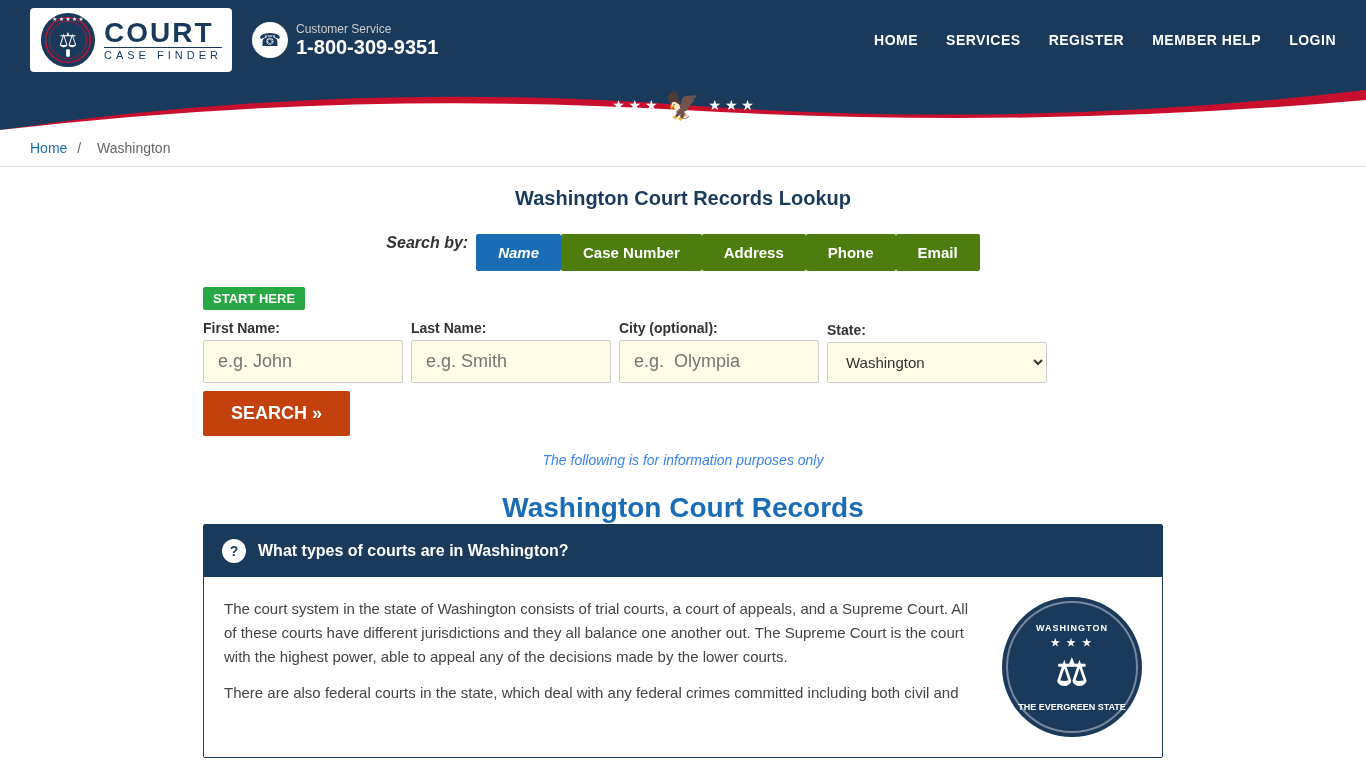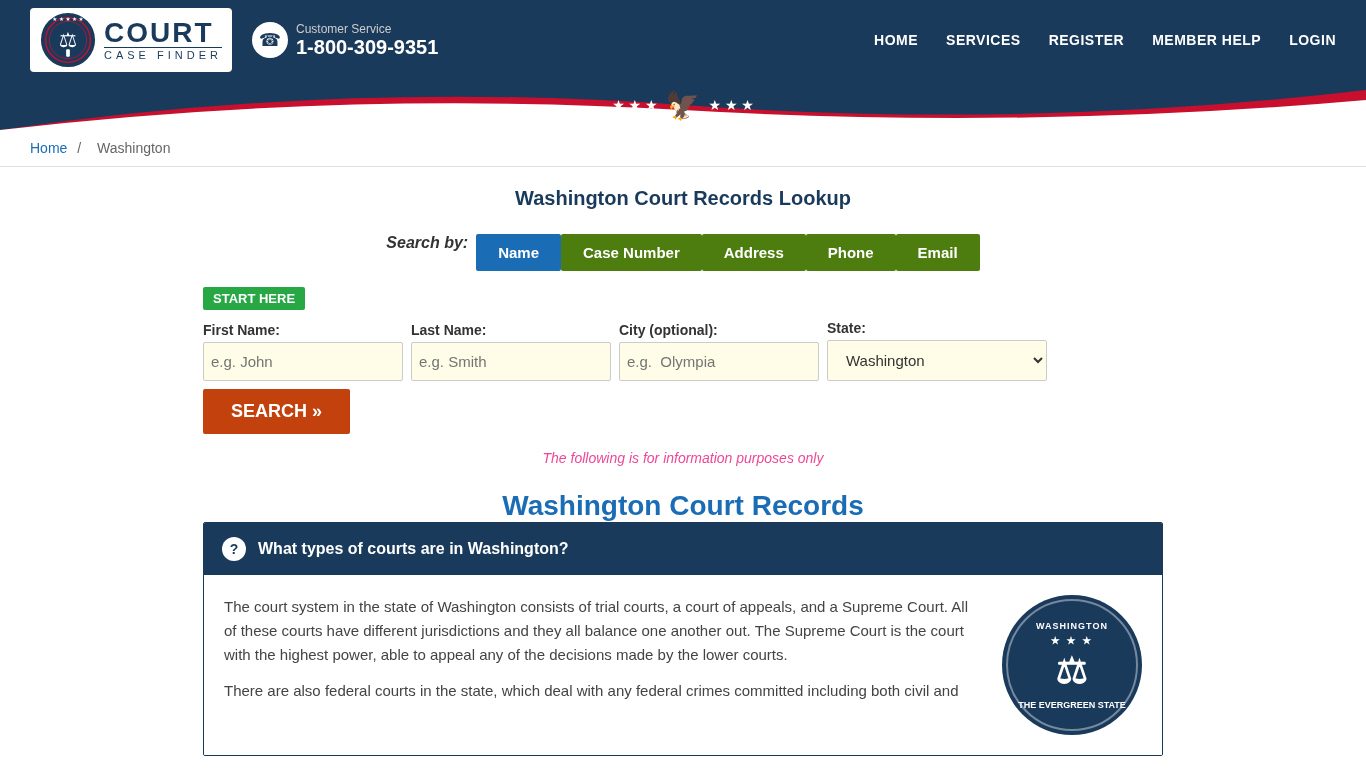--- a/index.html
+++ b/index.html
@@ -168,20 +168,21 @@
       cursor: pointer;
       font-size: 15px;
       font-weight: bold;
       border-radius: 2px;
       background: #1a6db5;
       color: #fff;
     }
     .tab-btn.active {
       background: #1a6db5;
       color: #fff;
+      font-style: italic;
     }
     .tab-btn:not(.active) {
       background: #4d7c0f;
       color: #fff;
     }
 
     
     .start-here-badge {
       background: #28a745;
       color: #fff;
@@ -204,23 +205,23 @@
       display: flex;
       flex-direction: column;
       gap: 4px;
     }
     .form-label {
       font-size: 14px;
       font-weight: bold;
       color: #333;
     }
     .form-input {
-      padding: 10px 7px;
+      padding: 10px 14px;
       border: 1px solid #ccc;
-      font-size: 15px;
+      font-size: 18px;
       background: #fffde7;
       width: 200px;
       border-radius: 2px;
       color: #999;
     }
     .form-input-city {
       width: 200px;
     }
     .form-select {
       padding: 10px 14px;
@@ -239,21 +240,21 @@
       font-size: 18px;
       font-weight: bold;
       cursor: pointer;
       border-radius: 2px;
       white-space: nowrap;
     }
 
     .info-note {
       text-align: center;
       font-style: italic;
-      color: #ec4899;
+      color: #3b82f6;
       font-size: 14px;
       margin: 16px 0 24px;
     }
 
     
     .section-title {
       text-align: center;
       font-size: 28px;
       font-weight: bold;
       color: #1a6db5;

